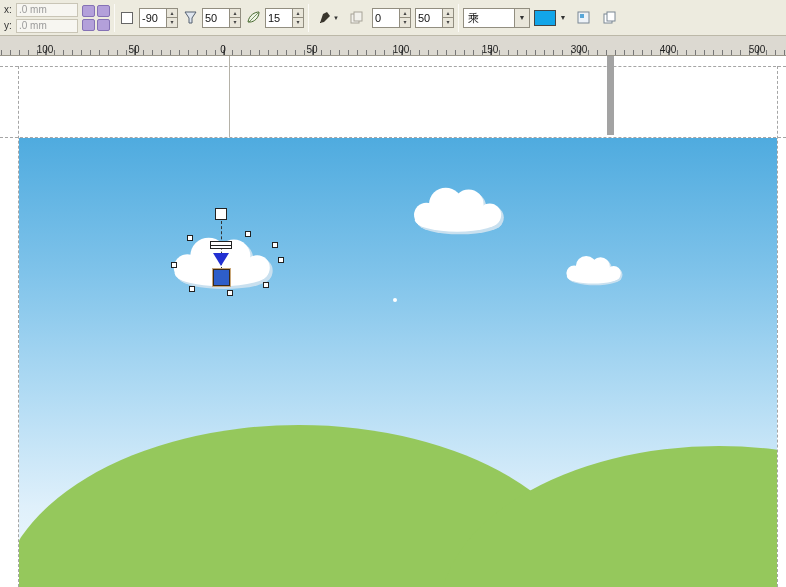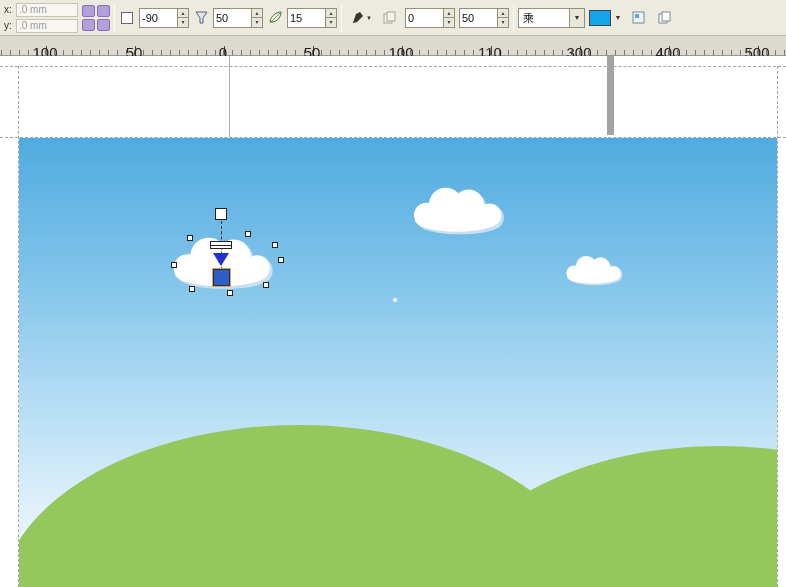--- a/index.html
+++ b/index.html
@@ -13,21 +13,21 @@
   .xyrow{display:flex;align-items:center;gap:3px}
   .xylabel{font-size:10px;color:#333;width:9px}
   .xyfield{width:62px;height:14px;background:#f7f6f1;border:1px solid #c9c5b6;
     font-size:10px;color:#9b9b9b;line-height:12px;padding:0 2px}
   .micro{display:grid;grid-template-columns:13px 13px;grid-template-rows:12px 12px;gap:2px}
   .microbtn{background:#b3a0da;border:1px solid #8572b5;border-radius:2px}
   .sep{width:1px;height:28px;background:#c3bfaf;border-right:1px solid #fbfaf6}
   .tbicon{width:16px;height:16px;display:flex;align-items:center;justify-content:center}
   .sqicon{width:12px;height:12px;background:#fff;border:1px solid #666}
   .spin{display:flex;height:20px}
-  .spin input{width:39px;height:20px;border:1px solid #928e80;font-size:11px;
+  .spin input{width:28px;height:20px;border:1px solid #928e80;font-size:11px;
     font-family:inherit;padding:0 2px;color:#111;background:#fff}
   .spinbtns{width:11px;display:flex;flex-direction:column}
   .spinbtn{flex:1;font-size:6px;line-height:8px;text-align:center;color:#444;
     background:#e9e6da;border:1px solid #928e80;border-left:0}
   .spinbtn + .spinbtn{border-top:0}
   .tbbutton{height:22px;display:flex;align-items:center;gap:1px;padding:0 2px;
     background:transparent;border:1px solid transparent}
   .caret{font-size:6px;color:#333}
   .combo{display:flex;height:20px}
   .comboval{width:52px;background:#fff;border:1px solid #928e80;font-size:11px;
@@ -41,21 +41,21 @@
   .wm-url{color:#e89090}
 
   
   .ruler{position:absolute;left:0;top:36px;width:786px;height:20px;background:#dcd9d1;
     border-bottom:1px solid #9a968a;
     background-image:repeating-linear-gradient(90deg,#777 0 1px,transparent 1px 8.9px),
                      repeating-linear-gradient(90deg,#444 0 1px,transparent 1px 89px);
     background-size:100% 5px,100% 9px;
     background-position:0.5px 100%,45.5px 100%;
     background-repeat:no-repeat,no-repeat}
-  .rulernum{position:absolute;top:8px;transform:translateX(-50%);font-size:15px;color:#222}
+  .rulernum{position:absolute;top:8px;transform:translateX(-50%);font-size:10px;color:#222}
 
   
   .workspace{position:absolute;left:0;top:56px;width:786px;height:531px;background:#fff;overflow:hidden}
   .dash-h{position:absolute;left:0;width:786px;height:0;border-top:1px dashed #a5a5a5}
   .dash-v{position:absolute;top:10px;height:521px;width:0;border-left:1px dashed #a5a5a5}
   .guide-thin{position:absolute;left:229px;top:0;width:1px;height:81px;background:#b5b2a8}
   .guide-thick{position:absolute;left:607px;top:0;width:7px;height:79px;background:#a3a3a3}
 
   .page{position:absolute;left:19px;top:82px;width:758px;height:449px;
     background:linear-gradient(180deg,#4fabdf 0%,#7fc3ea 30%,#b3dcf4 58%,#dff0fb 82%,#f2fafe 100%)}
@@ -207,21 +207,21 @@
     </div>
 
   </div>
 
   <div class="ruler">
     <span class="rulernum" style="left:45px">100</span>
     <span class="rulernum" style="left:134px">50</span>
     <span class="rulernum" style="left:223px">0</span>
     <span class="rulernum" style="left:312px">50</span>
     <span class="rulernum" style="left:401px">100</span>
-    <span class="rulernum" style="left:490px">110</span>
+    <span class="rulernum" style="left:490px">150</span>
     <span class="rulernum" style="left:579px">300</span>
     <span class="rulernum" style="left:668px">400</span>
     <span class="rulernum" style="left:757px">500</span>
   </div>
 
   <div class="workspace">
 
     <div class="dash-h" style="top:10px"></div>
     <div class="dash-h" style="top:81px"></div>
     <div class="dash-v" style="left:18px"></div>

